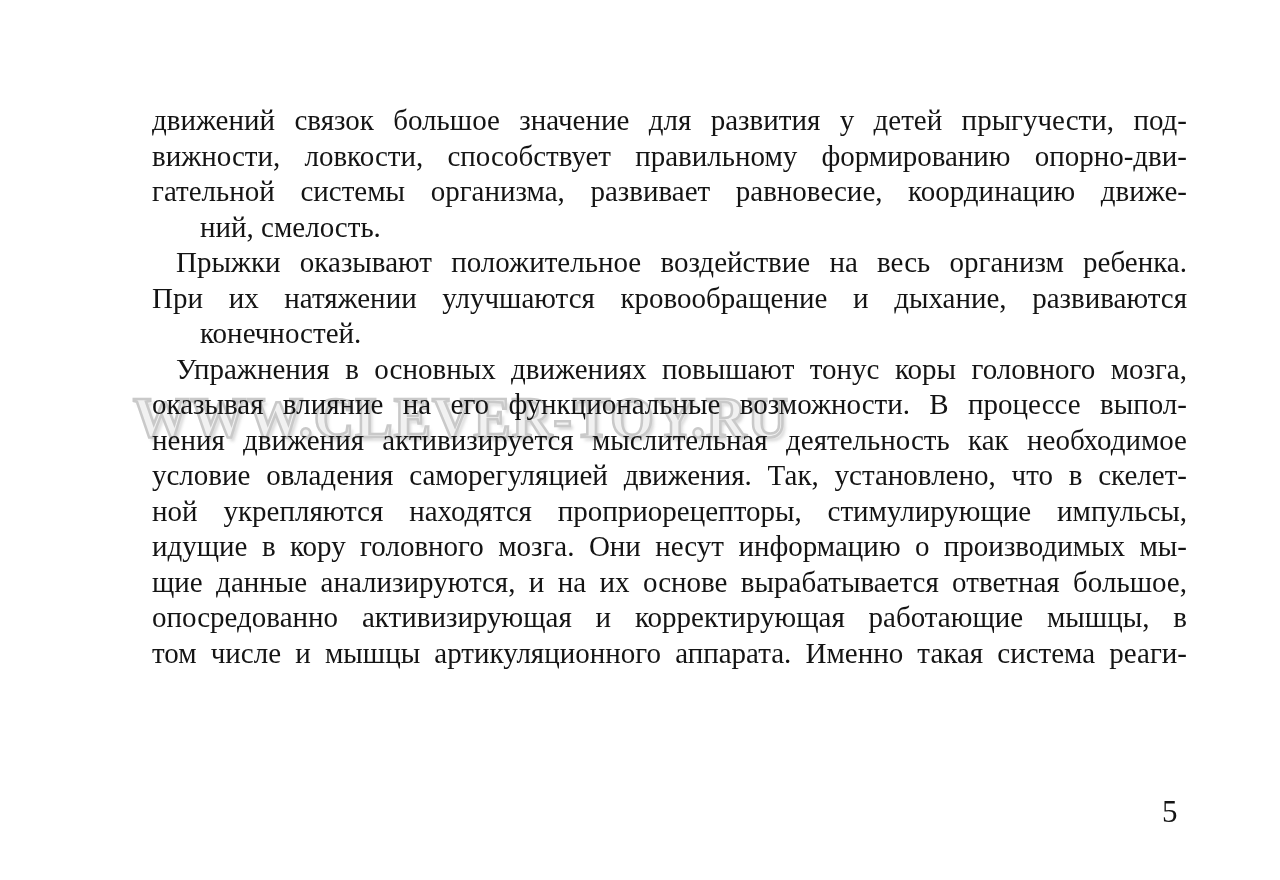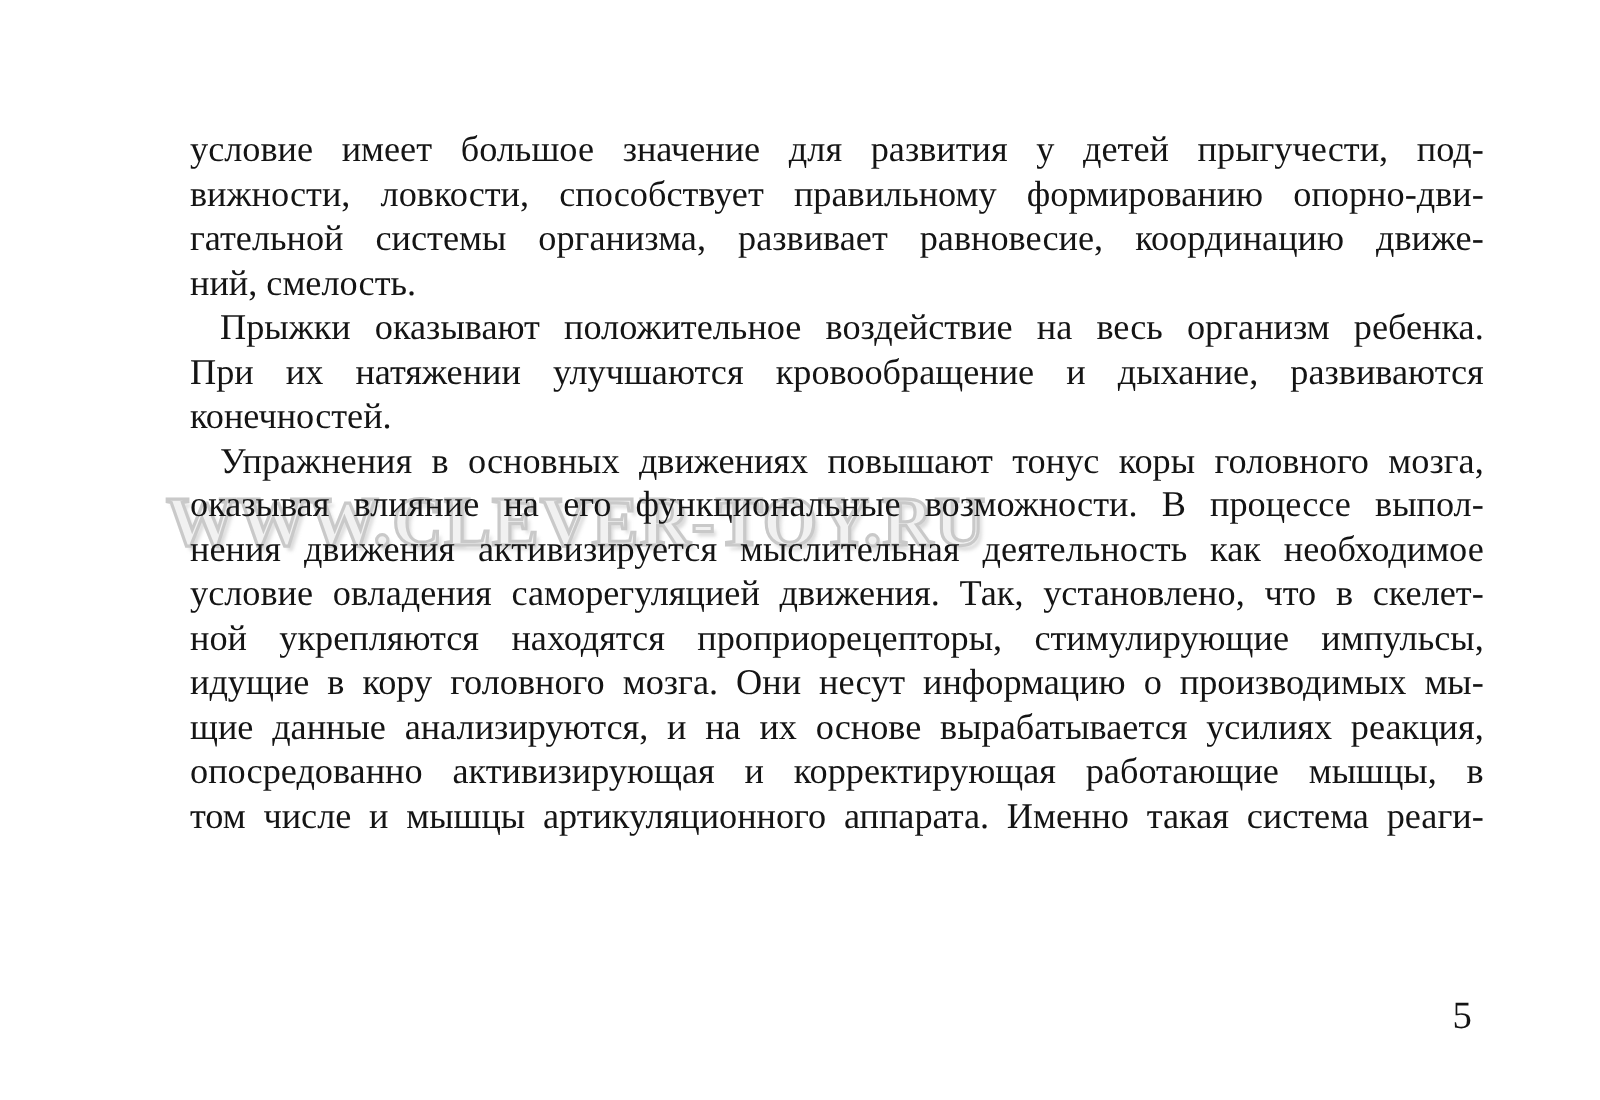--- a/index.html
+++ b/index.html
@@ -41,20 +41,21 @@
     font-size: 29px;
     line-height: 35.5px;
     color: #141414;
   }
   .line {
     text-align: justify;
     text-align-last: justify;
   }
   .line.para-end {
     text-align-last: left;
+    margin-left: 48px;
   }
   .line.indent {
     text-indent: 24px;
   }
   .page-number {
     position: absolute;
     left: 1162px;
     top: 794px;
     z-index: 1;
     font-family: "Liberation Serif", serif;
@@ -65,40 +66,40 @@
 </head>
 <body>
 
 <div class="page">
 
   <div class="watermark">www.clever-toy.ru</div>
 
   <div class="text-block">
 
     <div class="paragraph">
-      <div class="line">условие имеет большое значение для развития у детей прыгучести, под-</div>
+      <div class="line">движений связок большое значение для развития у детей прыгучести, под-</div>
       <div class="line">вижности, ловкости, способствует правильному формированию опорно-дви-</div>
       <div class="line">гательной системы организма, развивает равновесие, координацию движе-</div>
       <div class="line para-end">ний, смелость.</div>
     </div>
 
     <div class="paragraph">
       <div class="line indent">Прыжки оказывают положительное воздействие на весь организм ребенка.</div>
       <div class="line">При их натяжении улучшаются кровообращение и дыхание, развиваются</div>
       <div class="line para-end">конечностей.</div>
     </div>
 
     <div class="paragraph">
       <div class="line indent">Упражнения в основных движениях повышают тонус коры головного мозга,</div>
       <div class="line">оказывая влияние на его функциональные возможности. В процессе выпол-</div>
       <div class="line">нения движения активизируется мыслительная деятельность как необходимое</div>
       <div class="line">условие овладения саморегуляцией движения. Так, установлено, что в скелет-</div>
       <div class="line">ной укрепляются находятся проприорецепторы, стимулирующие импульсы,</div>
       <div class="line">идущие в кору головного мозга. Они несут информацию о производимых мы-</div>
-      <div class="line">щие данные анализируются, и на их основе вырабатывается усилиях реакция,</div>
+      <div class="line">щие данные анализируются, и на их основе вырабатывается ответная большое,</div>
       <div class="line">опосредованно активизирующая и корректирующая работающие мышцы, в</div>
       <div class="line">том числе и мышцы артикуляционного аппарата. Именно такая система реаги-</div>
     </div>
 
   </div>
 
   <div class="page-number">5</div>
 
 </div>
 

